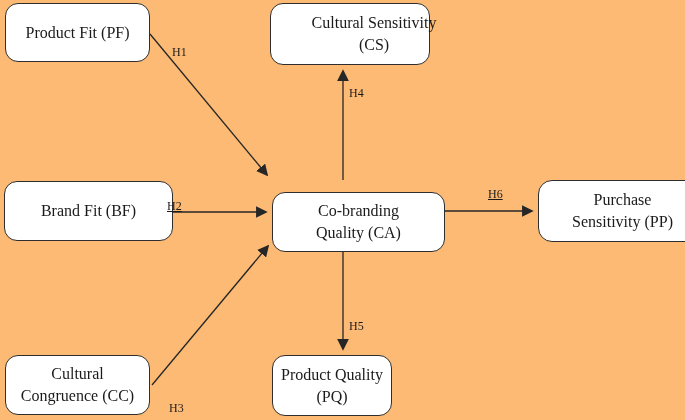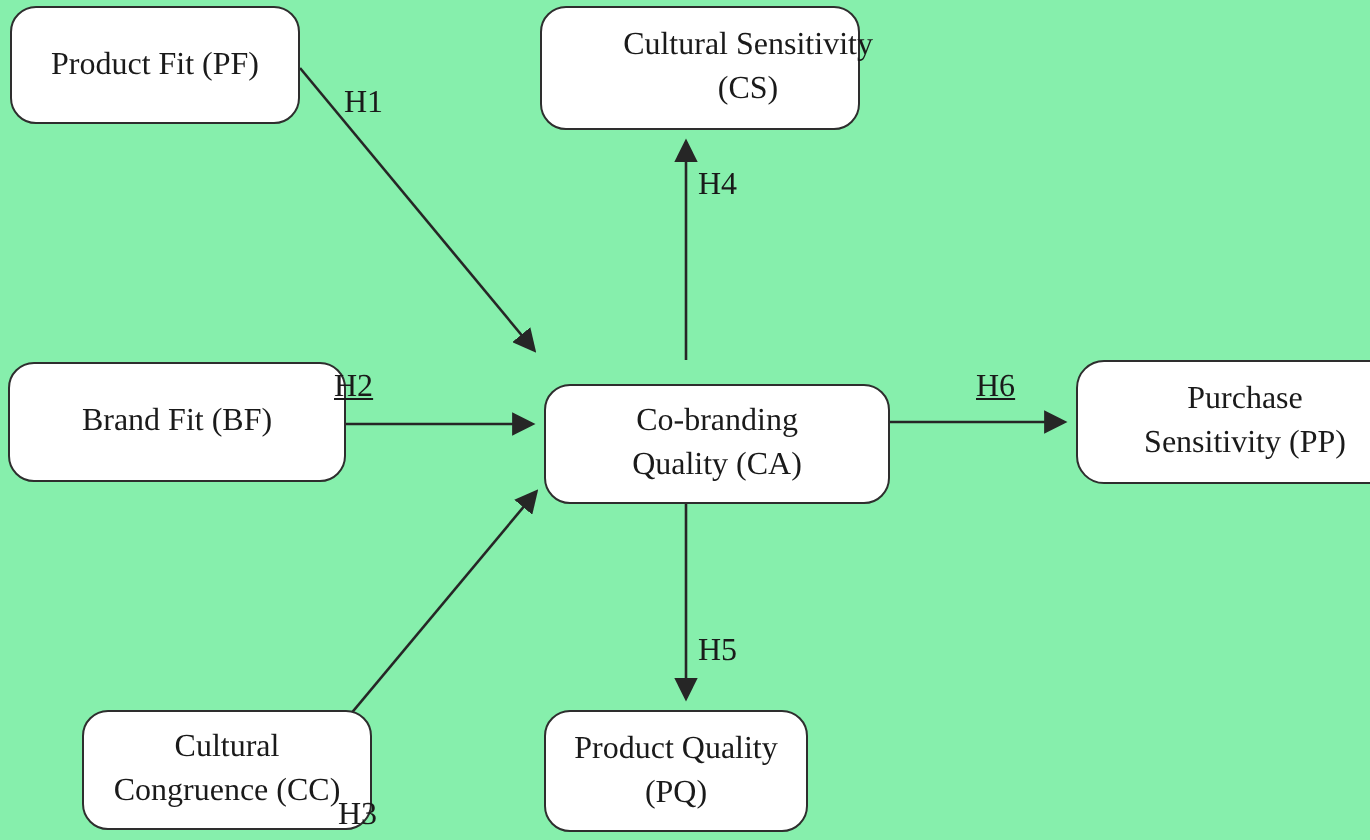--- a/index.html
+++ b/index.html
@@ -4,21 +4,21 @@
 <style>
   html, body {
     margin: 0;
     padding: 0;
     background: #ffffff;
   }
   #figure {
     position: relative;
     width: 685px;
     height: 420px;
-    background: #86efac;
+    background: #fdba74;
     font-family: "Liberation Serif", "DejaVu Serif", serif;
     color: #1a1a1a;
     overflow: hidden;
   }
   .edges {
     position: absolute;
     left: 0;
     top: 0;
     width: 685px;
     height: 420px;
@@ -40,21 +40,21 @@
     text-align: center;
     font-size: 16px;
     line-height: 22px;
   }
   .node span {
     display: block;
     white-space: nowrap;
   }
   .edge-label {
     position: absolute;
-    font-size: 16px;
+    font-size: 12px;
     line-height: 20px;
     white-space: nowrap;
   }
 </style>
 </head>
 <body>
 
 <div id="figure">
 
   <svg class="edges" viewBox="0 0 685 420">
@@ -87,30 +87,30 @@
   <div class="node" style="left:272px; top:192px; width:173px; height:60px;">
     <span>Co-branding</span>
     <span>Quality (CA)</span>
   </div>
 
   <div class="node" style="left:538px; top:180px; width:169px; height:62px;border-radius:14px;">
     <span>Purchase</span>
     <span>Sensitivity (PP)</span>
   </div>
 
-  <div class="node" style="left:5px; top:355px; width:145px; height:60px;margin-left:36px;">
+  <div class="node" style="left:5px; top:355px; width:145px; height:60px;">
     <span>Cultural</span>
     <span>Congruence (CC)</span>
   </div>
 
-  <div class="node" style="left:272px; top:355px; width:132px; height:61px;text-align:center;">
+  <div class="node" style="left:272px; top:355px; width:120px; height:61px;text-align:center;">
     <span>Product Quality</span>
     <span>(PQ)</span>
   </div>
 
   <div class="edge-label" style="left:172px; top:42px;">H1</div>
-  <div class="edge-label" style="left:167px; top:184px;text-decoration:underline;">H2</div>
+  <div class="edge-label" style="left:167px; top:196px;text-decoration:underline;">H2</div>
   <div class="edge-label" style="left:169px; top:364px;margin-top:34px;">H3</div>
   <div class="edge-label" style="left:349px; top:83px;">H4</div>
   <div class="edge-label" style="left:349px; top:316px;">H5</div>
   <div class="edge-label" style="left:488px; top:184px;text-decoration:underline;">H6</div>
 
 </div>
 
 </body></html>

